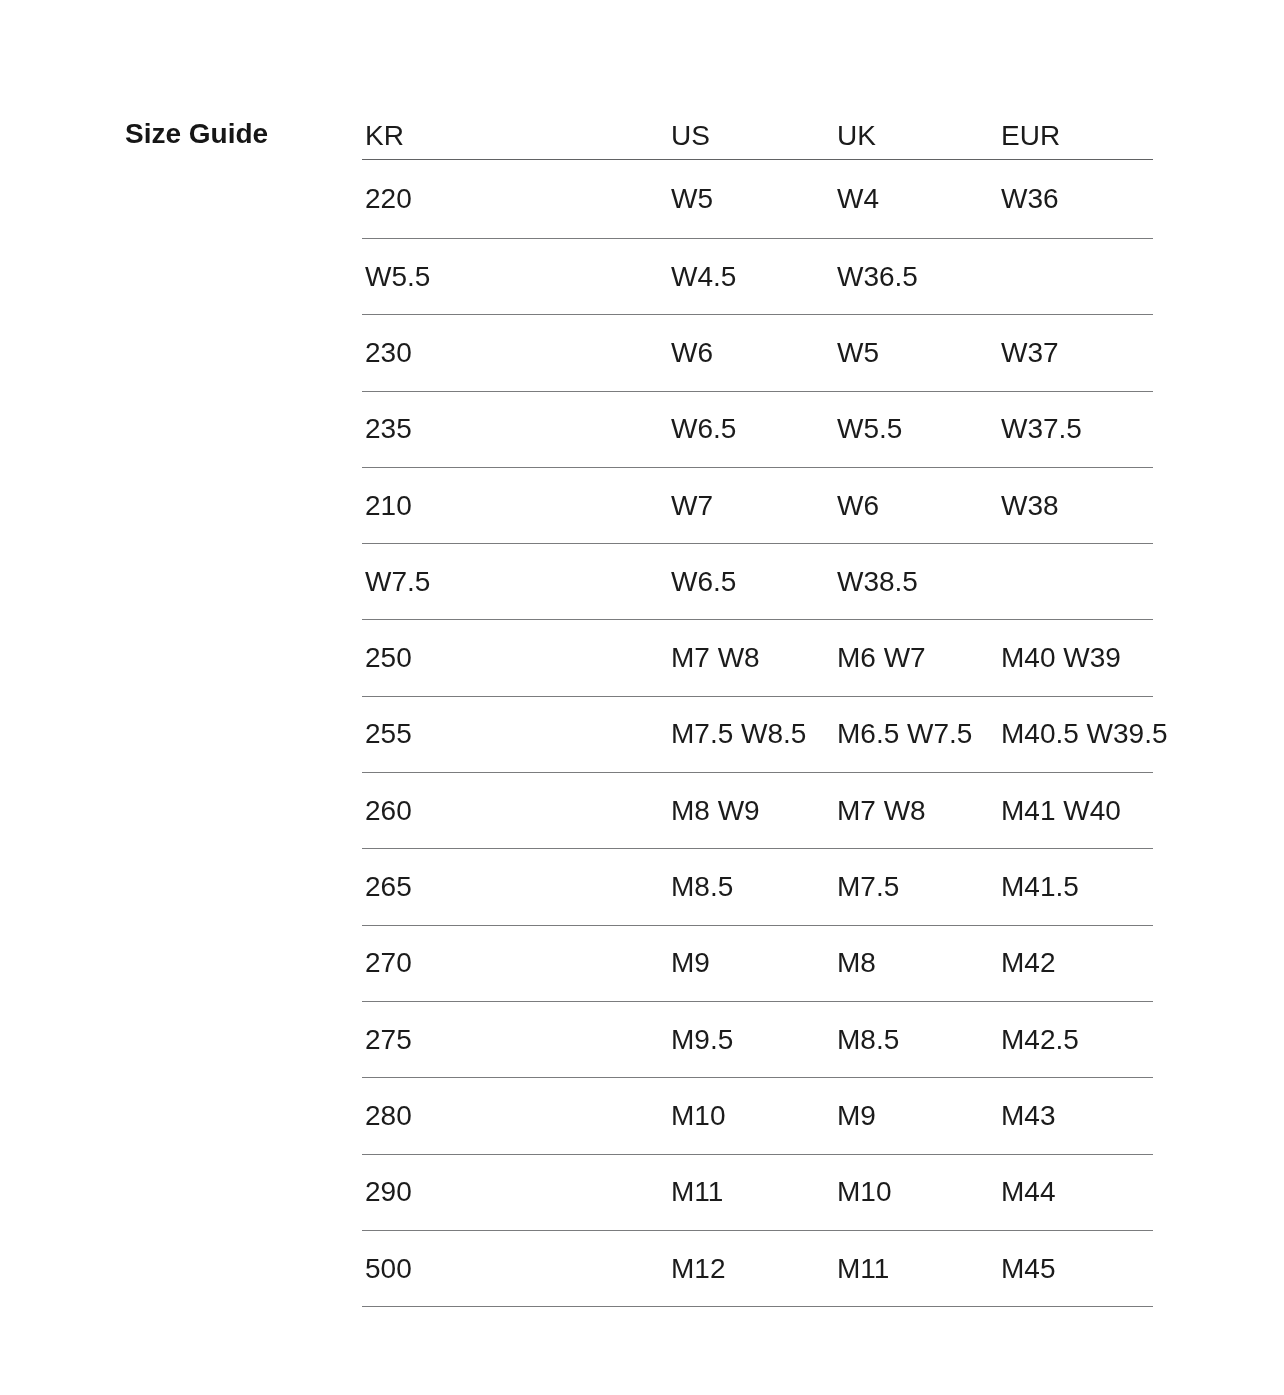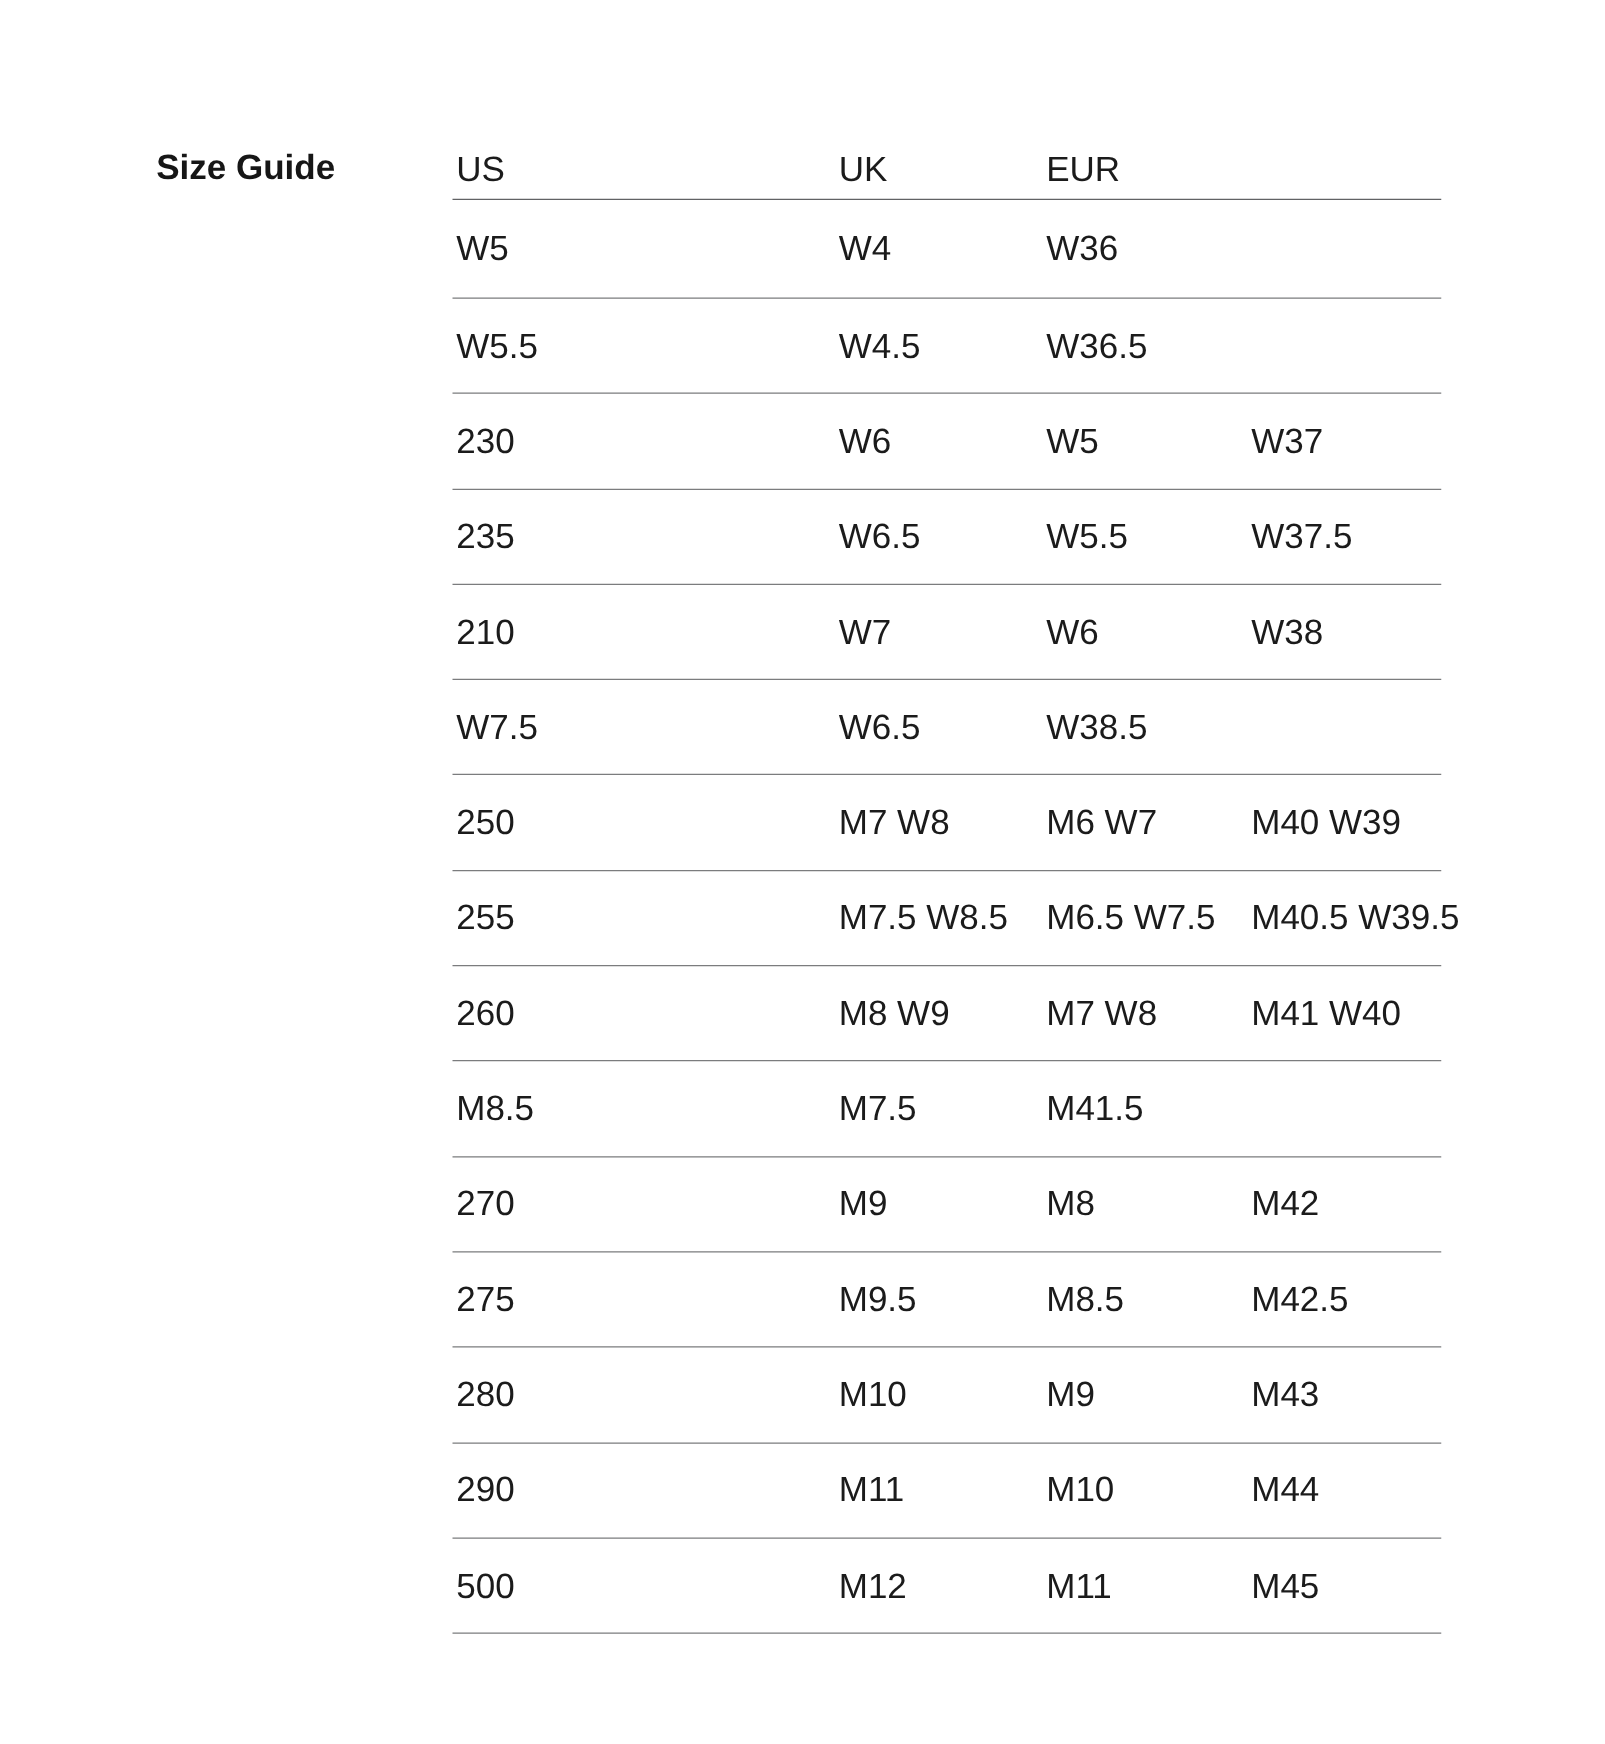--- a/index.html
+++ b/index.html
@@ -65,27 +65,29 @@
 </head>
 <body>
 
 <div class="page">
 
   <div class="title">Size Guide</div>
 
   <div class="size-table">
 
     <div class="thead">
+        <div class="cell">KR</div>
         <div class="cell">US</div>
         <div class="cell">UK</div>
         <div class="cell">EUR</div>
       </div>
 
     <div>
         <div class="row">
+          <div class="cell">220</div>
           <div class="cell">W5</div>
           <div class="cell">W4</div>
           <div class="cell">W36</div>
         </div>
         <div class="row">
           <div class="cell">W5.5</div>
           <div class="cell">W4.5</div>
           <div class="cell">W36.5</div>
         </div>
         <div class="row">
@@ -123,20 +125,21 @@
           <div class="cell">M6.5 W7.5</div>
           <div class="cell">M40.5 W39.5</div>
         </div>
         <div class="row">
           <div class="cell">260</div>
           <div class="cell">M8 W9</div>
           <div class="cell">M7 W8</div>
           <div class="cell">M41 W40</div>
         </div>
         <div class="row">
+          <div class="cell">265</div>
           <div class="cell">M8.5</div>
           <div class="cell">M7.5</div>
           <div class="cell">M41.5</div>
         </div>
         <div class="row">
           <div class="cell">270</div>
           <div class="cell">M9</div>
           <div class="cell">M8</div>
           <div class="cell">M42</div>
         </div>

